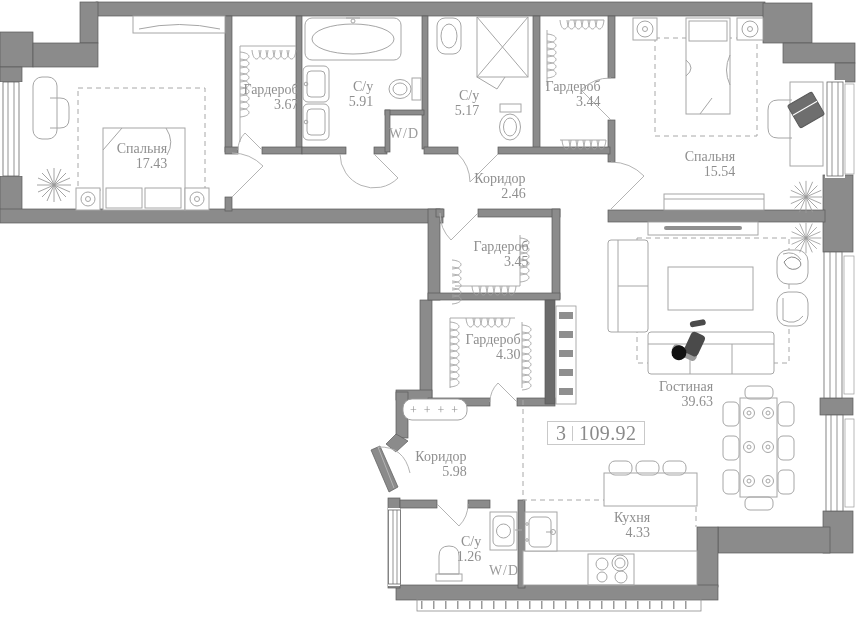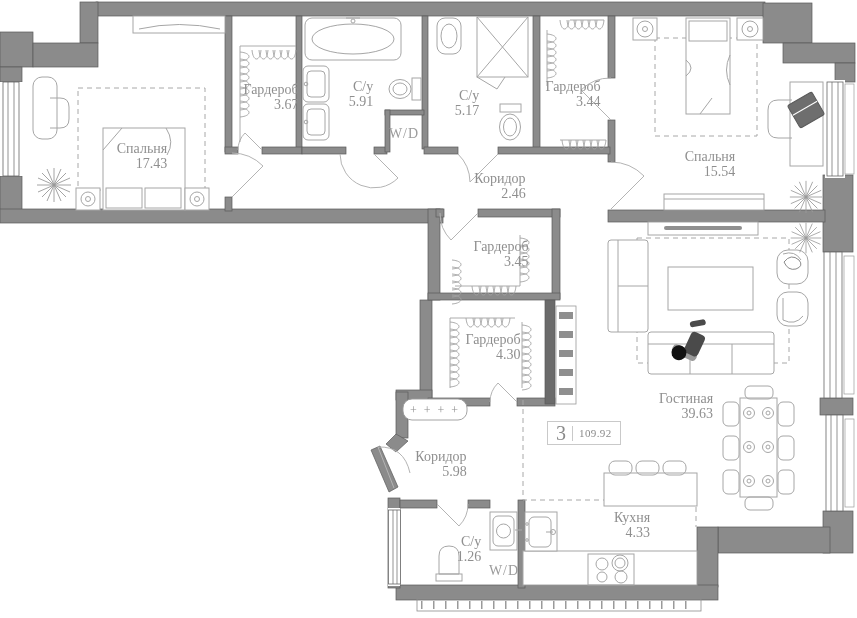--- a/index.html
+++ b/index.html
@@ -22,21 +22,21 @@
     position:absolute;transform:translate(-50%,-50%);
     color:#8f8f8f;font-size:12px;letter-spacing:2px;white-space:nowrap;
   }
   .badge{
     position:absolute;left:547px;top:421px;height:24px;box-sizing:border-box;
     background:#fff;border:1px solid #c9c9c9;display:flex;align-items:center;
     gap:6px;padding:0 8px;color:#8a8a8a;
   }
   .badge .badge-rooms{font-size:20px;line-height:20px;}
   .badge .badge-sep{width:1px;height:15px;background:#c9c9c9;}
-  .badge .badge-area{font-size:11px;letter-spacing:.4px;}
+  .badge .badge-area{font-size:20px;letter-spacing:.4px;}
 </style>
 </head>
 <body>
 
 <div class="stage">
 <svg width="857" height="618" viewBox="0 0 857 618">
   <defs>
     <path id="hv6" d="M0,0 C12,1 12,8 0,9 M0,7 C12,8 12,15 0,16 M0,14 C12,15 12,22 0,23 M0,21 C12,22 12,29 0,30 M0,28 C12,29 12,36 0,37 M0,35 C12,36 12,43 0,44" fill="none" stroke="#a3a3a3" stroke-width="0.9"></path>
     <path id="hv9" d="M0,0 C12,1 12,8 0,9 M0,7 C12,8 12,15 0,16 M0,14 C12,15 12,22 0,23 M0,21 C12,22 12,29 0,30 M0,28 C12,29 12,36 0,37 M0,35 C12,36 12,43 0,44 M0,42 C12,43 12,50 0,51 M0,49 C12,50 12,57 0,58 M0,56 C12,57 12,64 0,65" fill="none" stroke="#a3a3a3" stroke-width="0.9"></path>
     <g id="plant">
@@ -504,21 +504,21 @@
         <span>5.98</span>
   </div>
   <div class="room-label" style="left:469px;top:549px">
     <span>С/у</span>
         <span>1.26</span>
   </div>
   <div class="room-label" style="left:632px;top:525px">
     <span>Кухня</span>
         <span>4.33</span>
   </div>
-  <div class="room-label" style="left:686px;top:406px">
+  <div class="room-label" style="left:686px;top:394px">
     <span>Гостиная</span>
         <span>39.63</span>
   </div>
 
   <div class="wd-label" style="left:404px;top:134px">W/D</div>
   <div class="wd-label" style="left:504px;top:571px">W/D</div>
   <div class="radiator-label" style="left:435px;top:410px">+ + + +</div>
 
   <div class="badge">
     <span class="badge-rooms">3</span>

